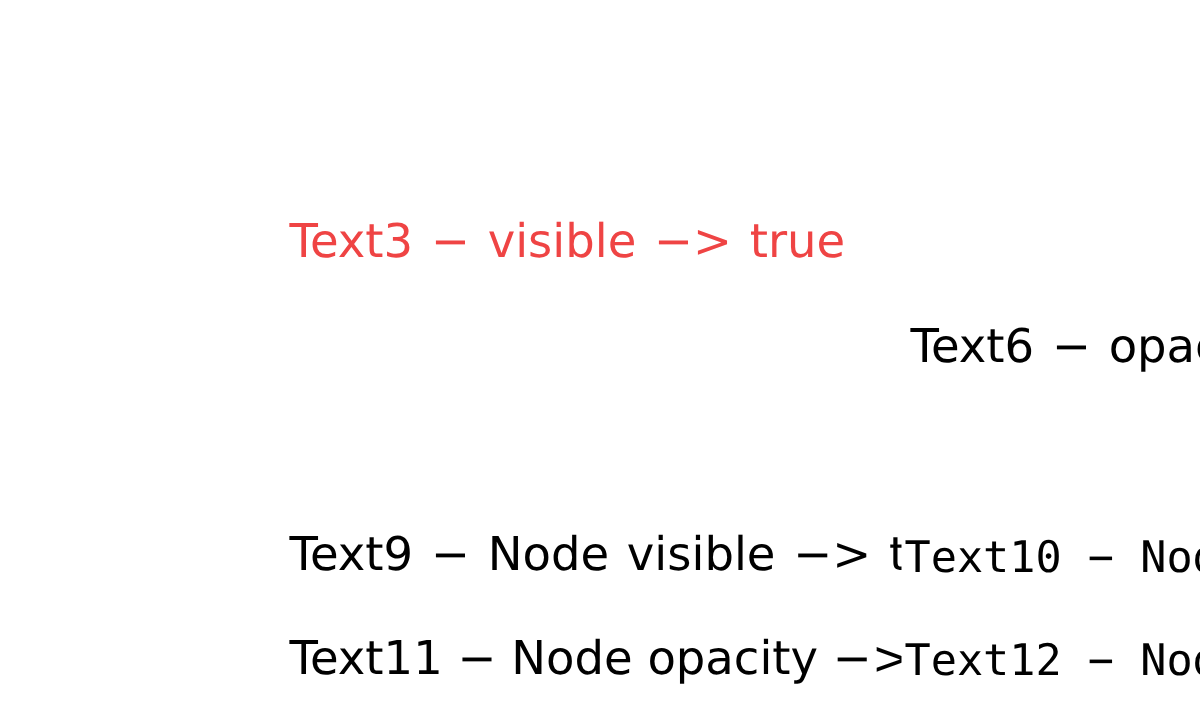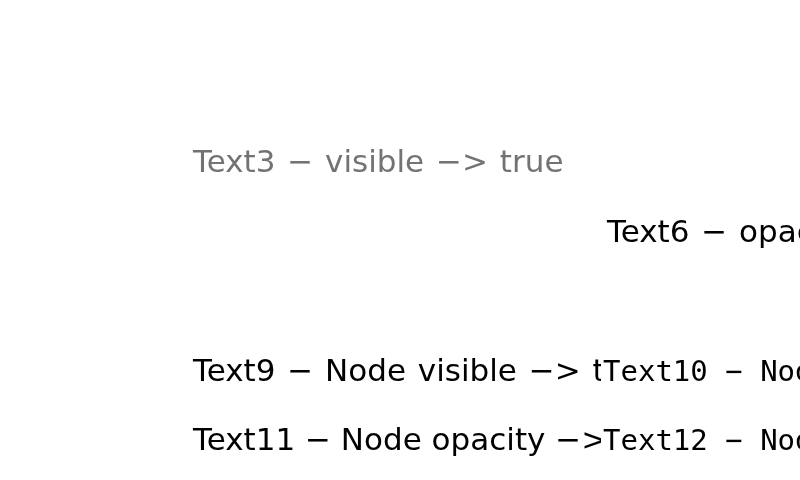--- a/index.html
+++ b/index.html
@@ -42,21 +42,21 @@
   #t6  { left: 607px; top: 216px; }
   #t9  { left: 193px; top: 355px; }
   #t10 { left: 601px; top: 355px; }
   #t11 { left: 193px; top: 424px; word-spacing: 0; }
   #t12 { left: 601px; top: 424px; }
 </style>
 </head>
 <body style="background: rgb(255, 255, 255);">
 
 <div id="screen">
-  <div class="label sans" id="t3" style="color: #737373;">Text3 − visible −&gt; true</div>
+  <div class="label sans" id="t3" style="color: #ef4444;">Text3 − visible −&gt; true</div>
 
   <div class="label sans" id="t6" style="color: rgb(0, 0, 0);">Text6 − opacity</div>
 
   <div class="label sans" id="t9" style="color: rgb(0, 0, 0);">Text9 − Node visible −&gt; true</div>
 
   <div class="label mono overlay" id="t10" style="color: rgb(0, 0, 0); background: rgb(255, 255, 255);">Text10 − Node</div>
 
   <div class="label sans" id="t11" style="color: rgb(0, 0, 0);">Text11 − Node opacity −&gt; 0</div>
 
   <div class="label mono overlay" id="t12" style="color: rgb(0, 0, 0); background: rgb(255, 255, 255);">Text12 − Node</div>

